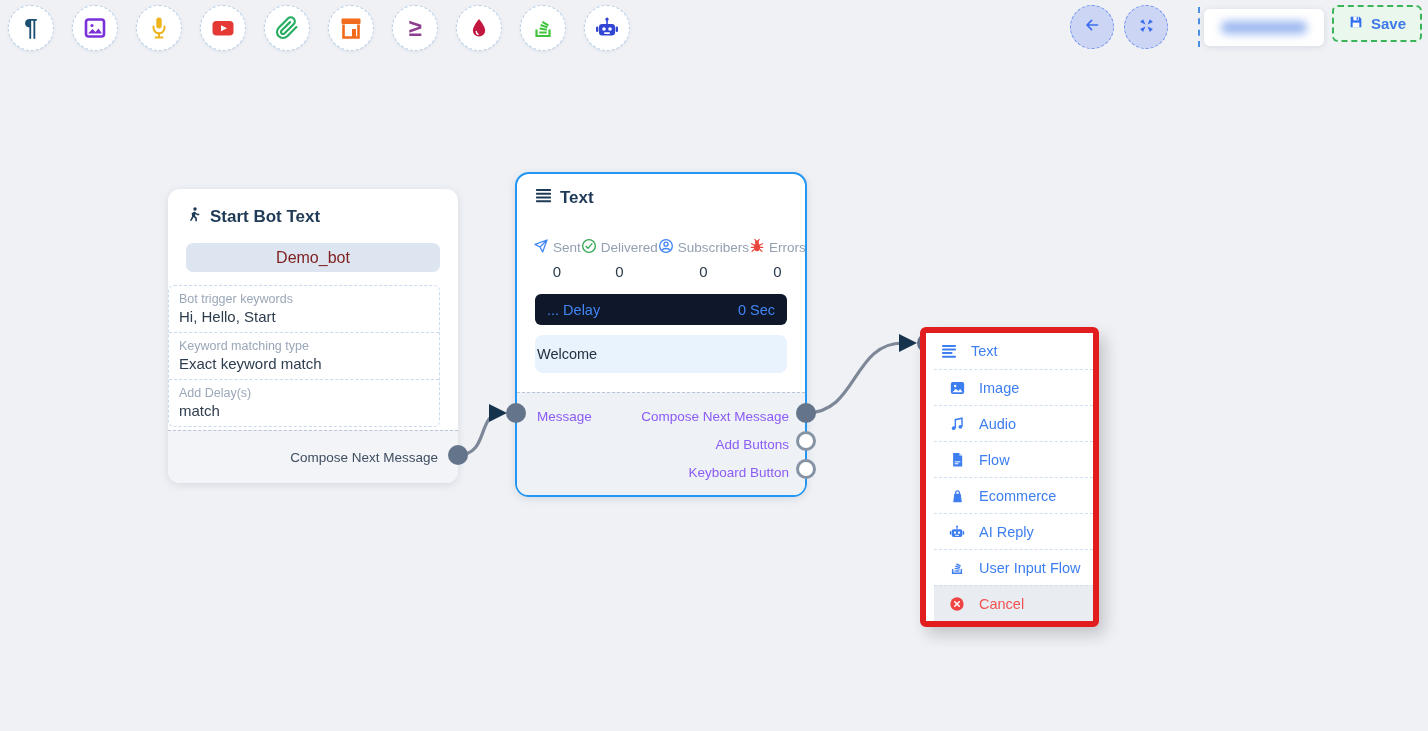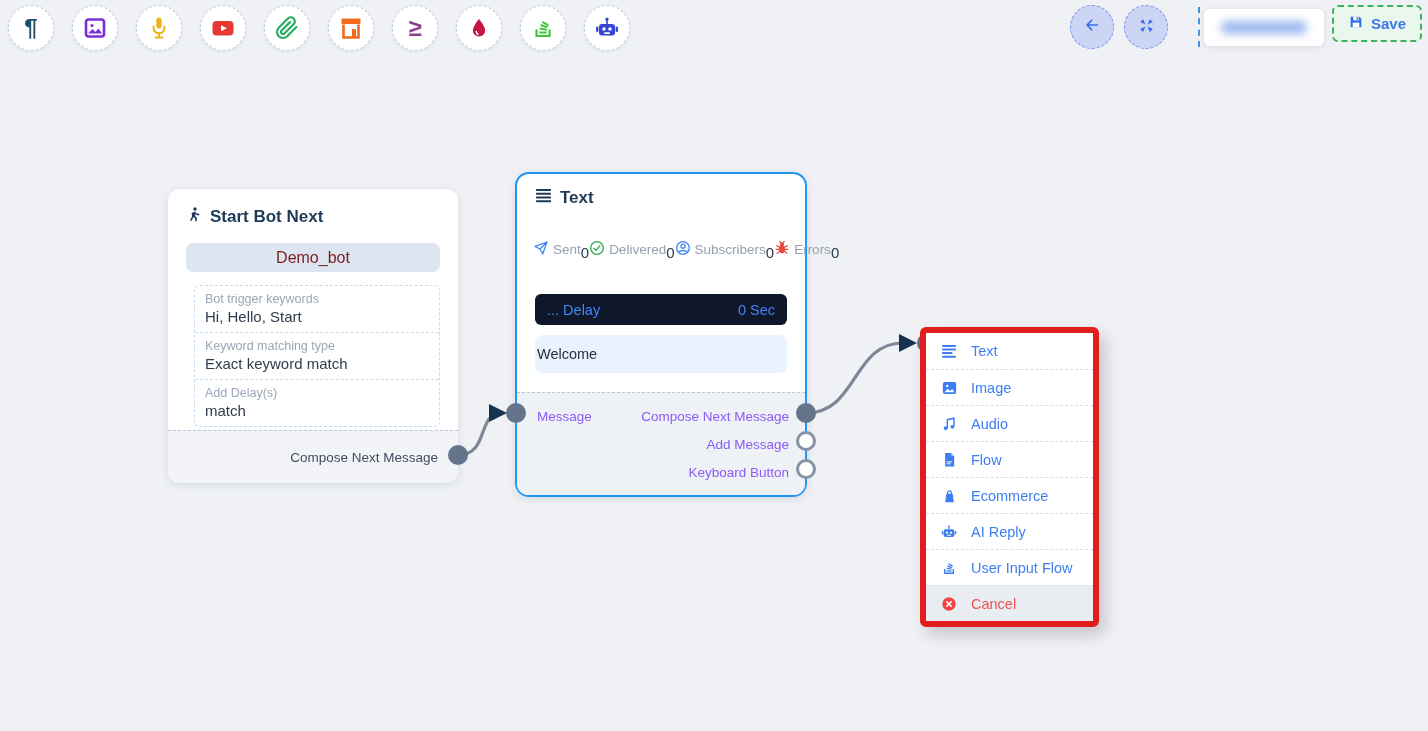--- a/index.html
+++ b/index.html
@@ -44,38 +44,38 @@
   
   .start-node { left:168px; top:189px; width:290px; height:294px; }
   .node-header { display:flex; align-items:center; gap:8px; padding:16px 18px 0 18px;
     font-size:17px; font-weight:bold; color:#1f3a56; }
   .bot-name-btn {
     position:absolute; left:18px; right:18px; top:54px; height:29px; background:#dce5f0;
     border-radius:7px; color:#7f1d1d; font-size:16px; display:flex; align-items:center; justify-content:center;
     cursor:pointer;
   }
   .fields-box {
-    position:absolute; left:26px; right:18px; top:96px;
+    position:absolute; left:0; right:18px; top:96px;
     border:1px dashed #c9daef; border-radius:6px;
   }
   .field { padding:6px 10px 7px 10px; cursor:pointer; }
   .field + .field { border-top:1px dashed #c9daef; }
   .field .flabel { font-size:12.5px; color:#9aa7b8; }
   .field .fvalue { font-size:15px; color:#2e3d4e; margin-top:2px; }
   .node-footer-start {
     position:absolute; left:0; right:0; top:241px; height:53px; background:#f2f4f8;
     border-top:1px dashed #b9c6d8; border-radius:0 0 12px 12px;
     display:flex; align-items:center; justify-content:flex-end; padding-right:20px;
     font-size:13.5px; color:#3f4e60;
   }
 
   
   .text-node { left:515px; top:172px; width:292px; height:325px; border:2px solid #2196f3; border-radius:14px; }
   .stats-row { position:absolute; left:16px; right:16px; top:64px; display:flex; justify-content:space-between; }
-  .stat { display:flex; flex-direction:row; align-items:center; }
+  .stat { display:flex; flex-direction:column; align-items:center; }
   .stat-top { display:flex; align-items:center; gap:4px; font-size:13.5px; color:#93a0b2; }
   .stat-val { font-size:15px; color:#2b3a4a; margin-top:6px; }
   .delay-row {
     position:absolute; left:18px; right:18px; top:120px; height:31px; background:#0f172a; border-radius:6px;
     display:flex; align-items:center; justify-content:space-between; padding:0 12px;
     color:#4285f4; font-size:14.5px; cursor:pointer;
   }
   .message-box {
     position:absolute; left:18px; right:18px; top:161px; height:38px; background:#e9f3fd; border-radius:8px;
     display:flex; align-items:center; padding:0 2px; font-size:14.5px; color:#24313f; cursor:pointer;
@@ -90,21 +90,21 @@
 
   
   .context-menu {
     position:absolute; left:920px; top:327px; width:179px; background:#fff;
     border:6px solid #e11d1d; border-radius:6px; box-shadow:6px 8px 16px rgba(0,0,0,.18); z-index:10;
   }
   .menu-item {
     height:36px; display:flex; align-items:center; gap:12px; padding-left:13px;
     color:#3d7ef0; font-size:14.5px; cursor:pointer;
   }
-  .menu-item + .menu-item { border-top:1px dashed #cfdef1; }
+  .menu-item + .menu-item { border-top:1px dashed #cfdef1;margin-left:8px; }
   .menu-item .mi-icon { width:20px; display:flex; align-items:center; justify-content:center; }
   .menu-item.cancel { background:#e9edf2; color:#f05252; }
 
   
   .overlay { position:absolute; left:0; top:0; width:1428px; height:731px; pointer-events:none; z-index:20; }
   .underlay { position:absolute; left:0; top:0; width:1428px; height:731px; pointer-events:none; z-index:5; }
 </style>
 </head>
 <body>
 
@@ -231,21 +231,21 @@
 </div>
 
 <div class="node start-node">
   <div class="node-header">
     <span>
       <svg width="16" height="19" viewBox="0 0 24 24">
           <circle cx="13.5" cy="3.8" r="2.6" fill="#1f3a56"></circle>
           <path d="M13 7.5l-4.6 2.8.8 4.4-3.4 6.6h2.6l3-5.4 2.6 2.4V22h2.4v-4.6l-2.8-3 .9-3.4 2 2.2h3.4V11l-3.6-.6L13 7.5z" fill="#1f3a56"></path>
         </svg>
     </span>
-    <span>Start Bot Next</span>
+    <span>Start Bot Text</span>
   </div>
   <div class="bot-name-btn">Demo_bot</div>
   <div class="fields-box">
     <div class="field">
       <div class="flabel">Bot trigger keywords</div>
       <div class="fvalue">Hi, Hello, Start</div>
     </div>
     <div class="field">
       <div class="flabel">Keyword matching type</div>
       <div class="fvalue">Exact keyword match</div>
@@ -342,21 +342,21 @@
   <div class="message-box">
     <span>Welcome</span>
   </div>
 
   <div class="node-footer-text">
     <div class="port-row">
       <span>Message</span>
       <span class="right">Compose Next Message</span>
     </div>
     <div class="port-row">
-      <span class="right">Add Message</span>
+      <span class="right">Add Buttons</span>
     </div>
     <div class="port-row">
       <span class="right">Keyboard Button</span>
     </div>
   </div>
 </div>
 
 <svg class="underlay">
   <circle cx="927" cy="343" r="10" fill="#64748b"></circle>
 </svg>

